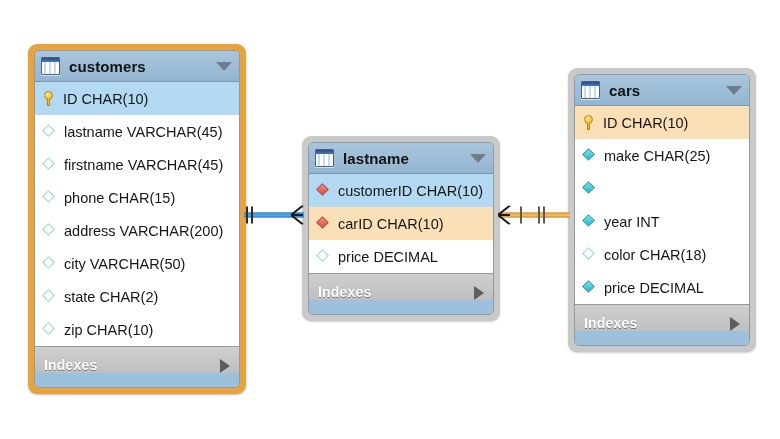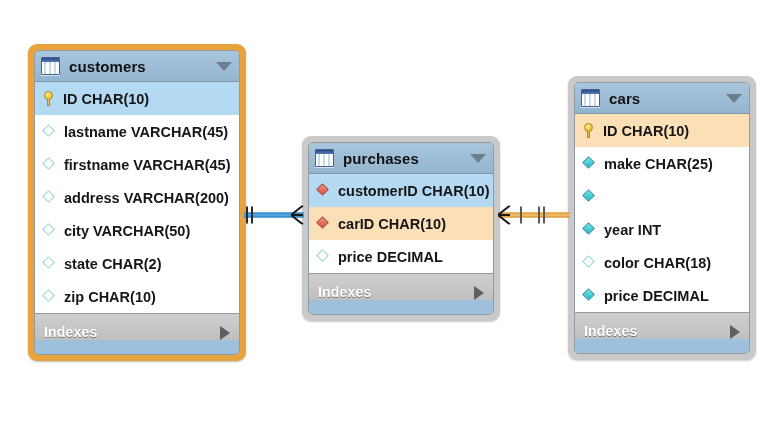--- a/index.html
+++ b/index.html
@@ -68,21 +68,21 @@
   }
   .collapse-tri{
     margin-left:auto;
     width:0;height:0;
     border-left:8px solid transparent;
     border-right:8px solid transparent;
     border-top:9px solid #6d7d8c;
   }
 
   
-  .cols{flex:1 1 auto;background:#ffffff;font-weight:bold;}
+  .cols{flex:1 1 auto;background:#ffffff;}
   .col-row{
     height:33px;display:flex;align-items:center;
     padding-left:8px;box-sizing:border-box;
     font-size:14.5px;color:#161616;white-space:nowrap;
   }
   .col-row.hl-blue{background:#b3daf2;}
   .col-row.hl-orange{background:#fbdfb6;}
 
   
   .ic-key{width:12px;height:15px;flex:0 0 12px;margin-right:8px;position:relative;}
@@ -163,20 +163,26 @@
           <div class="col-row">
             <span class="ic-dia d-cyan-open">
               <i></i>
             </span>
             <span>firstname VARCHAR(45)</span>
           </div>
           <div class="col-row">
             <span class="ic-dia d-cyan-open">
               <i></i>
             </span>
+            <span>phone CHAR(15)</span>
+          </div>
+          <div class="col-row">
+            <span class="ic-dia d-cyan-open">
+              <i></i>
+            </span>
             <span>address VARCHAR(200)</span>
           </div>
           <div class="col-row">
             <span class="ic-dia d-cyan-open">
               <i></i>
             </span>
             <span>city VARCHAR(50)</span>
           </div>
           <div class="col-row">
             <span class="ic-dia d-cyan-open">
@@ -195,21 +201,21 @@
           <span class="idx-label">Indexes</span>
           <span class="idx-tri"></span>
         </div>
         <div class="foot-strip"></div>
       </div>
     </div>
     <div class="table-card unsel" style="left: 302px; top: 136px; width: 198px;">
       <div class="card-inner">
         <div class="tbl-header">
           <span class="tbl-icon"></span>
-          <span class="tbl-name">purchases</span>
+          <span class="tbl-name">lastname</span>
           <span class="collapse-tri"></span>
         </div>
         <div class="cols">
           <div class="col-row hl-blue">
             <span class="ic-dia d-red-fill">
               <i></i>
             </span>
             <span>customerID CHAR(10)</span>
           </div>
           <div class="col-row hl-orange">
@@ -225,21 +231,21 @@
             <span>price DECIMAL</span>
           </div>
         </div>
         <div class="idx-bar">
           <span class="idx-label">Indexes</span>
           <span class="idx-tri"></span>
         </div>
         <div class="foot-strip"></div>
       </div>
     </div>
-    <div class="table-card unsel" style="left: 568px; top: 76px; width: 188px;">
+    <div class="table-card unsel" style="left: 568px; top: 68px; width: 188px;">
       <div class="card-inner">
         <div class="tbl-header">
           <span class="tbl-icon"></span>
           <span class="tbl-name">cars</span>
           <span class="collapse-tri"></span>
         </div>
         <div class="cols">
           <div class="col-row hl-orange">
             <span class="ic-key"></span>
             <span>ID CHAR(10)</span>

